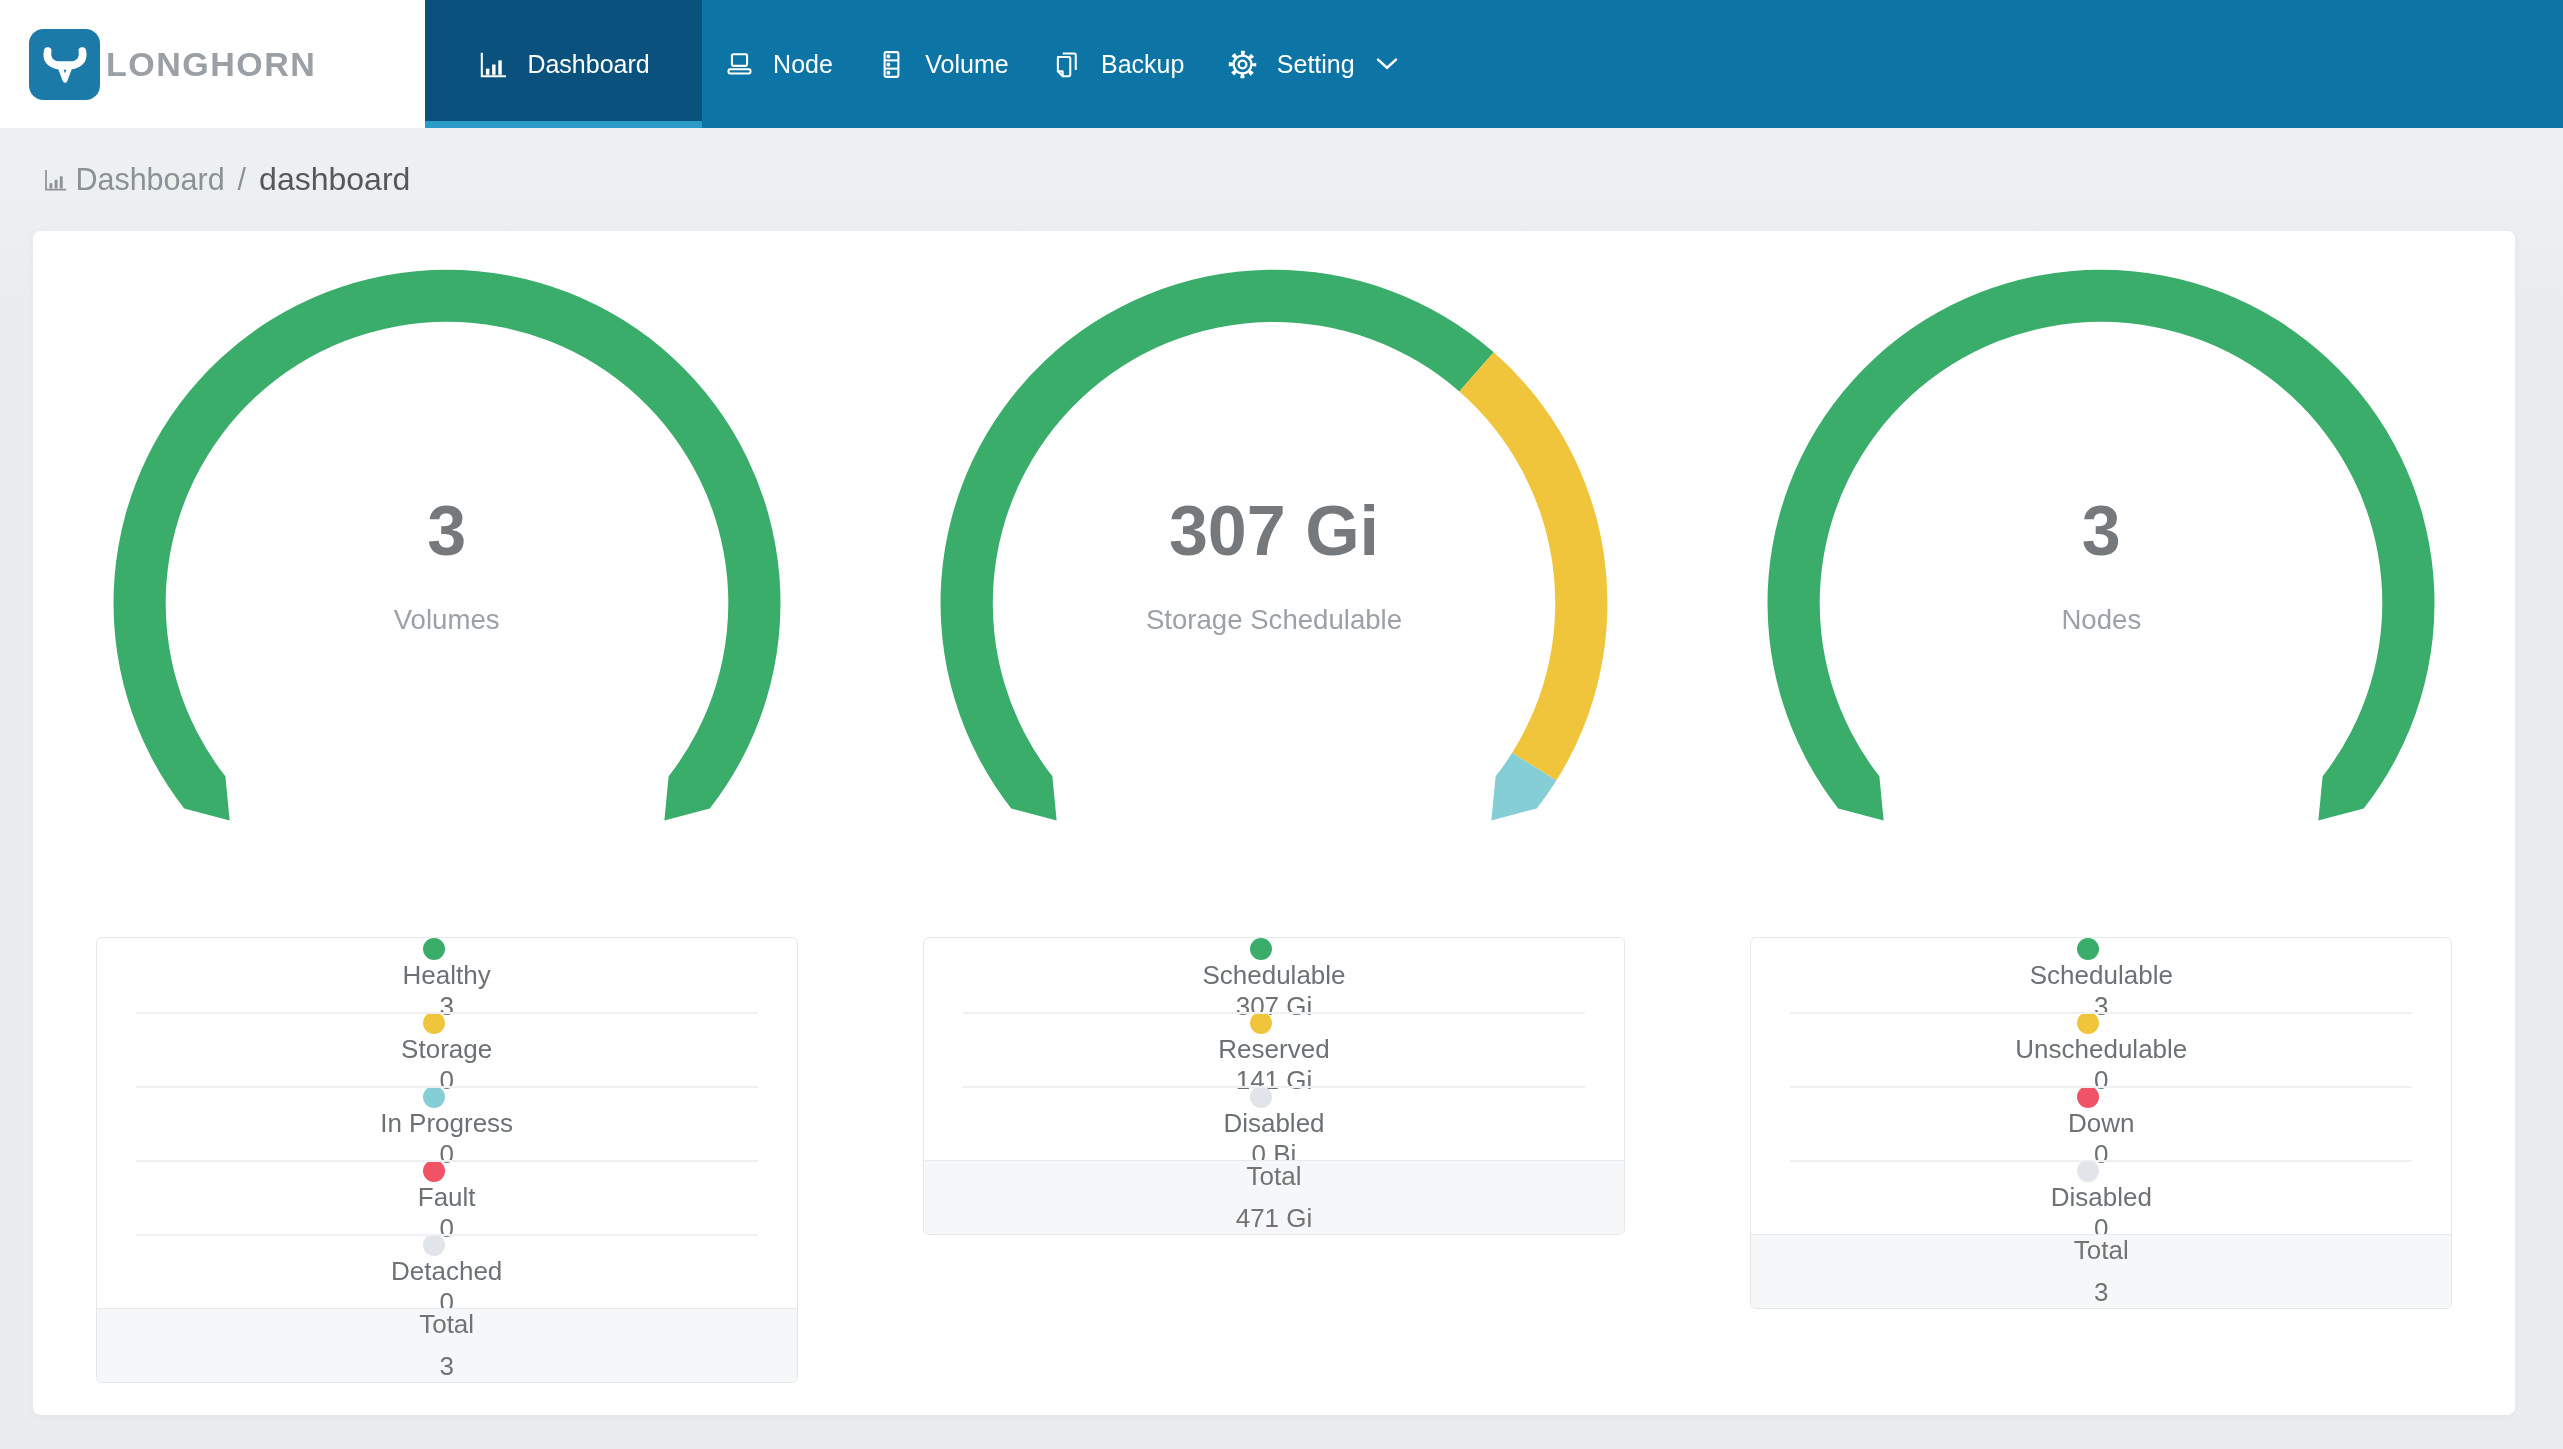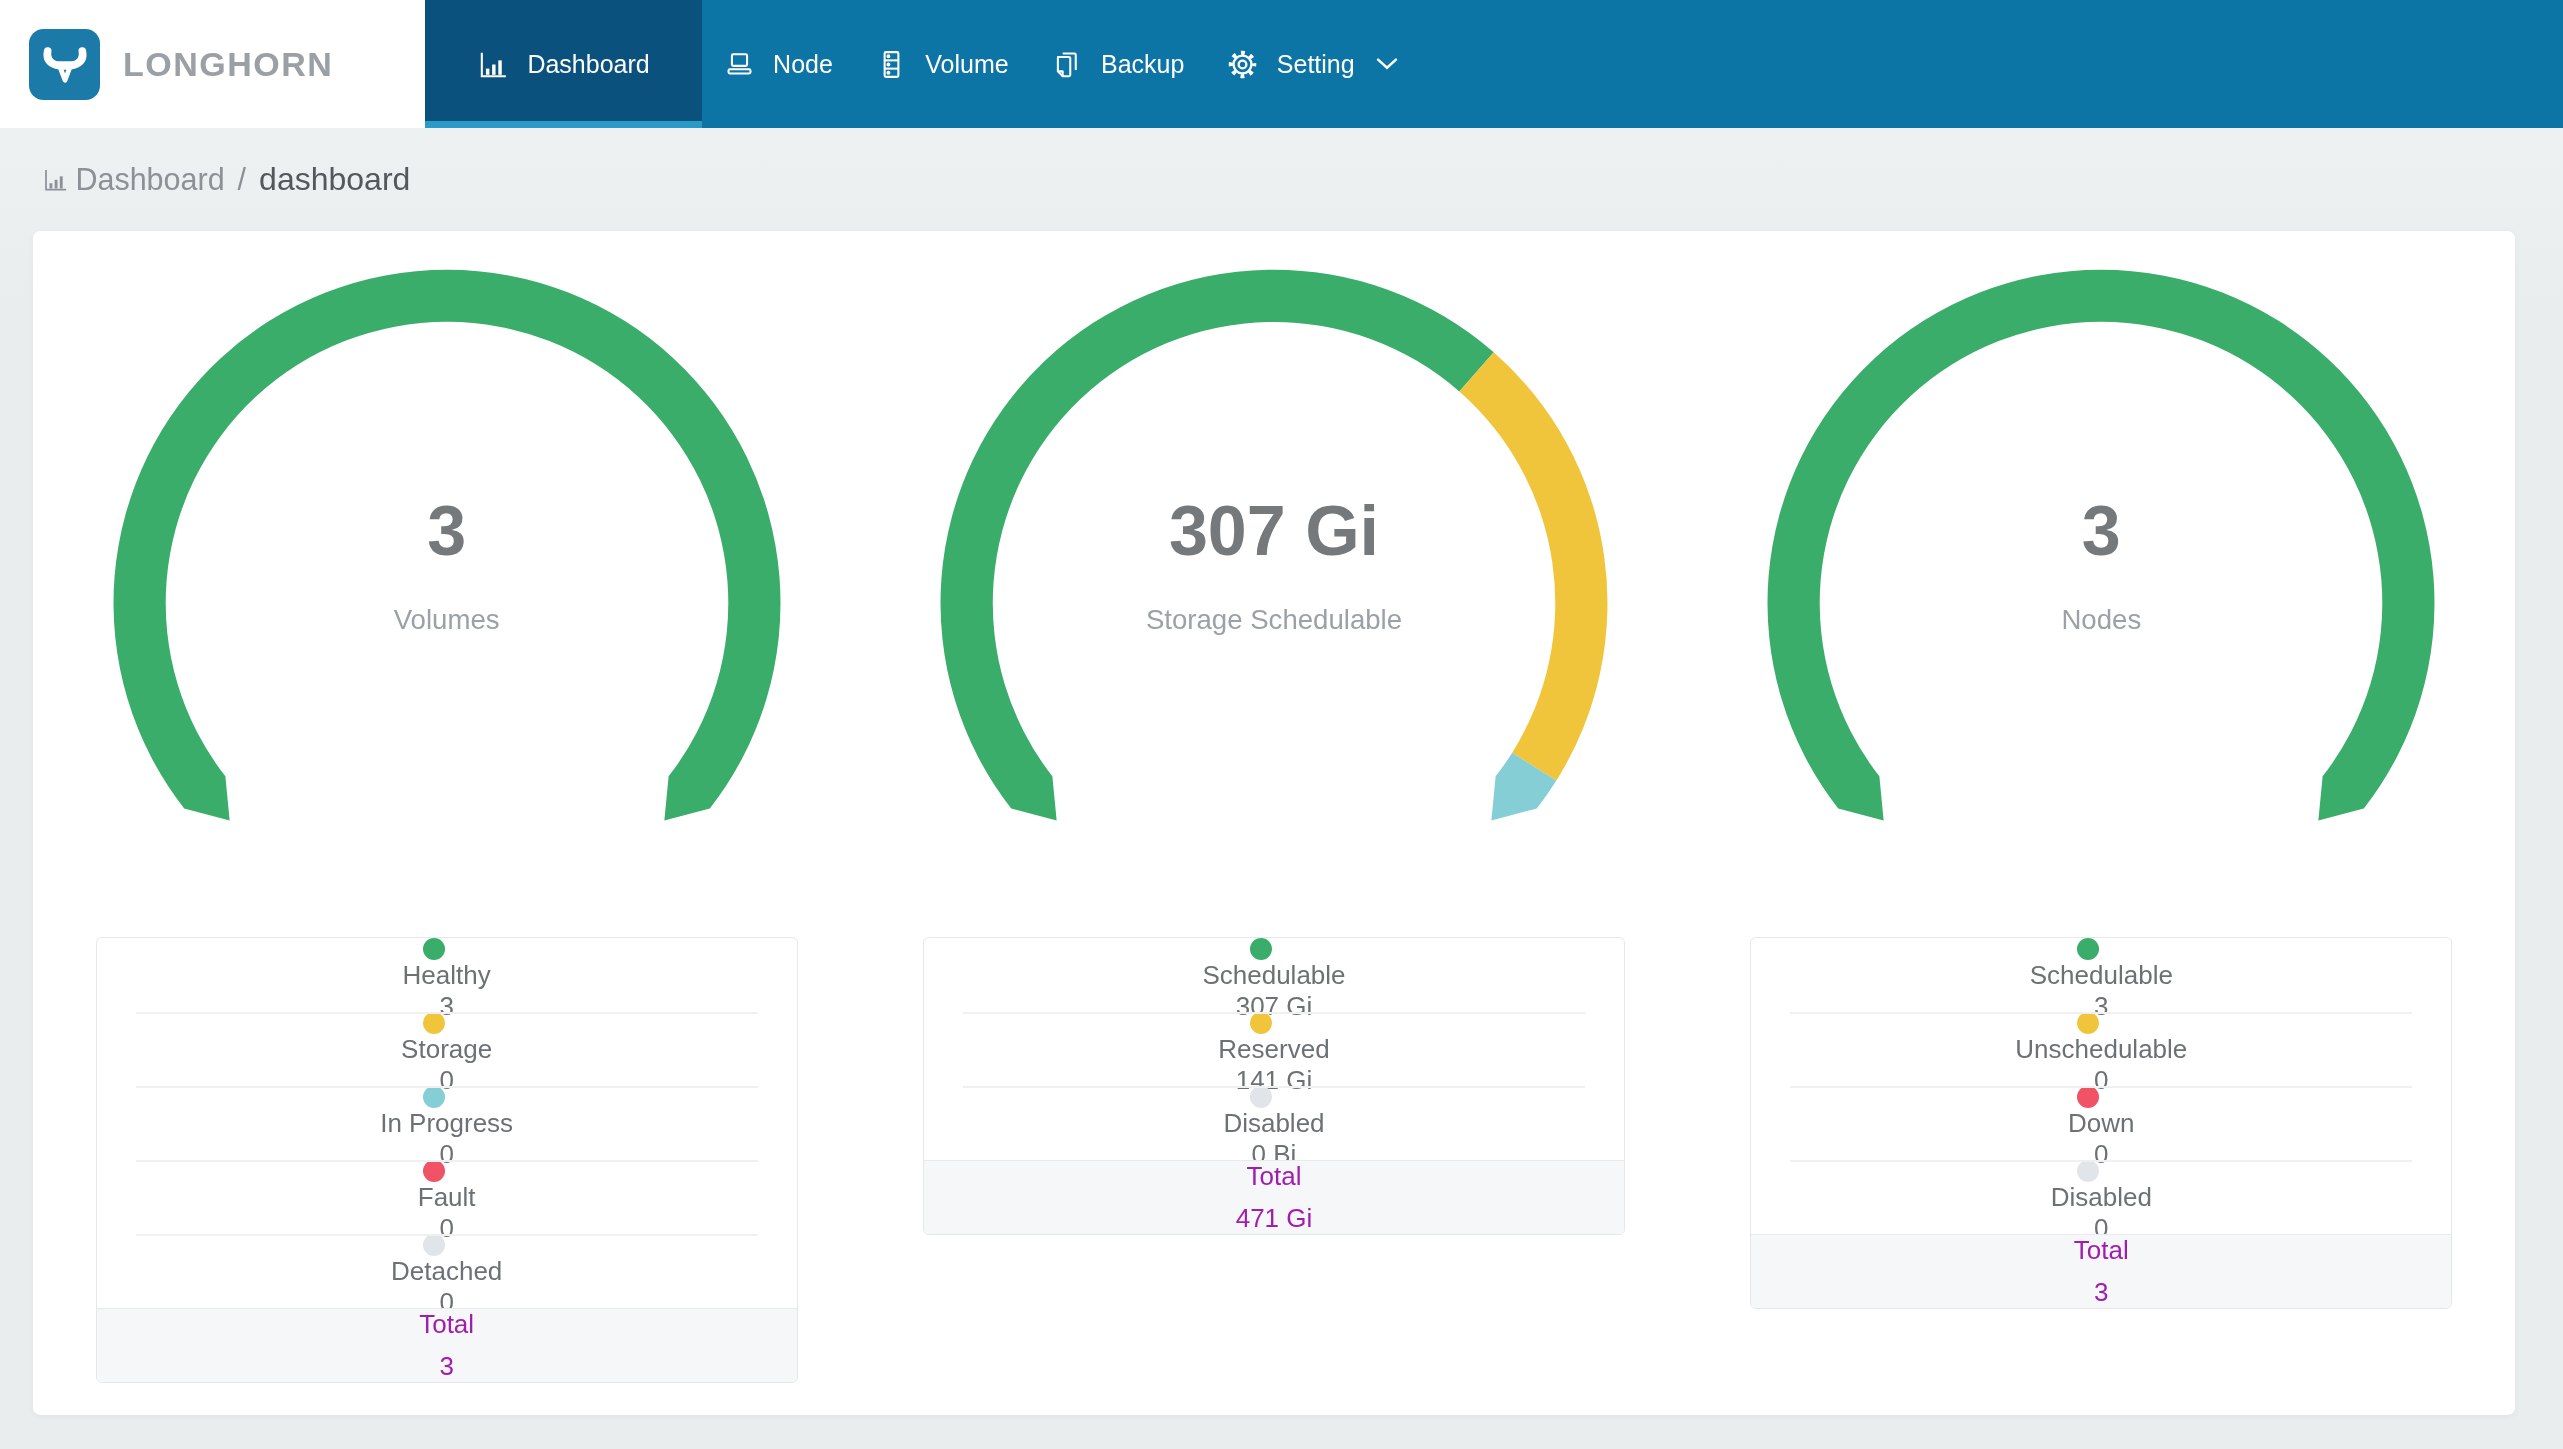--- a/index.html
+++ b/index.html
@@ -6,21 +6,21 @@
   html,body { width: 2563px; height: 1449px; overflow: hidden; }
   body {
     font-family: "Liberation Sans", sans-serif;
     background: linear-gradient(180deg, #f2f4f5 0%, #e9edee 305px, #e9edee 100%);
   }
 
   
   .navbar { display: flex; height: 128px; background: #0d74a6; }
   .brand {
     width: 425px; height: 128px; background: #ffffff;
-    display: flex; align-items: center; padding-left: 29px; gap: 23px;
+    display: flex; align-items: center; padding-left: 29px; gap: 6px;
     flex: none; cursor: pointer;
   }
   .brand-square {
     width: 71px; height: 71px; border-radius: 14.5px; background: #1b7aa8;
     display: flex; align-items: center; justify-content: center; flex: none;
   }
   .brand-text {
     font-size: 34px; font-weight: bold; color: #9ba0a6; letter-spacing: 1.5px;
   }
   .nav-items { display: flex; flex: 1; }
@@ -75,21 +75,21 @@
     padding: 0 39px; font-size: 26px; color: #6c7175; flex-direction: column;
   }
   .lrow + .lrow:not(.total)::before {
     content: ""; position: absolute; top: 0; left: 39px; right: 39px; height: 1.5px;
     background: #eef0f2;
   }
   .dot { width: 22px; height: 22px; border-radius: 50%; margin-right: 26px; flex: none; }
   .lbl { flex: 1; }
   .val { text-align: right; }
   .lrow.total {
-    background: #f5f7f8; border-top: 1.5px solid #e8ebed; color: #a21caf;
+    background: #f5f7f8; border-top: 1.5px solid #e8ebed; color: #737373;
   }
 </style>
 </head>
 <body>
 
 <div class="navbar">
   <div class="brand">
     <div class="brand-square">
       <svg width="52" height="52" viewBox="0 0 48 48" fill="none" stroke="#ffffff" stroke-linecap="round" stroke-linejoin="round">
         <path d="M8 12 q -2 10 8 13 L 20 26" stroke-width="7"></path>

